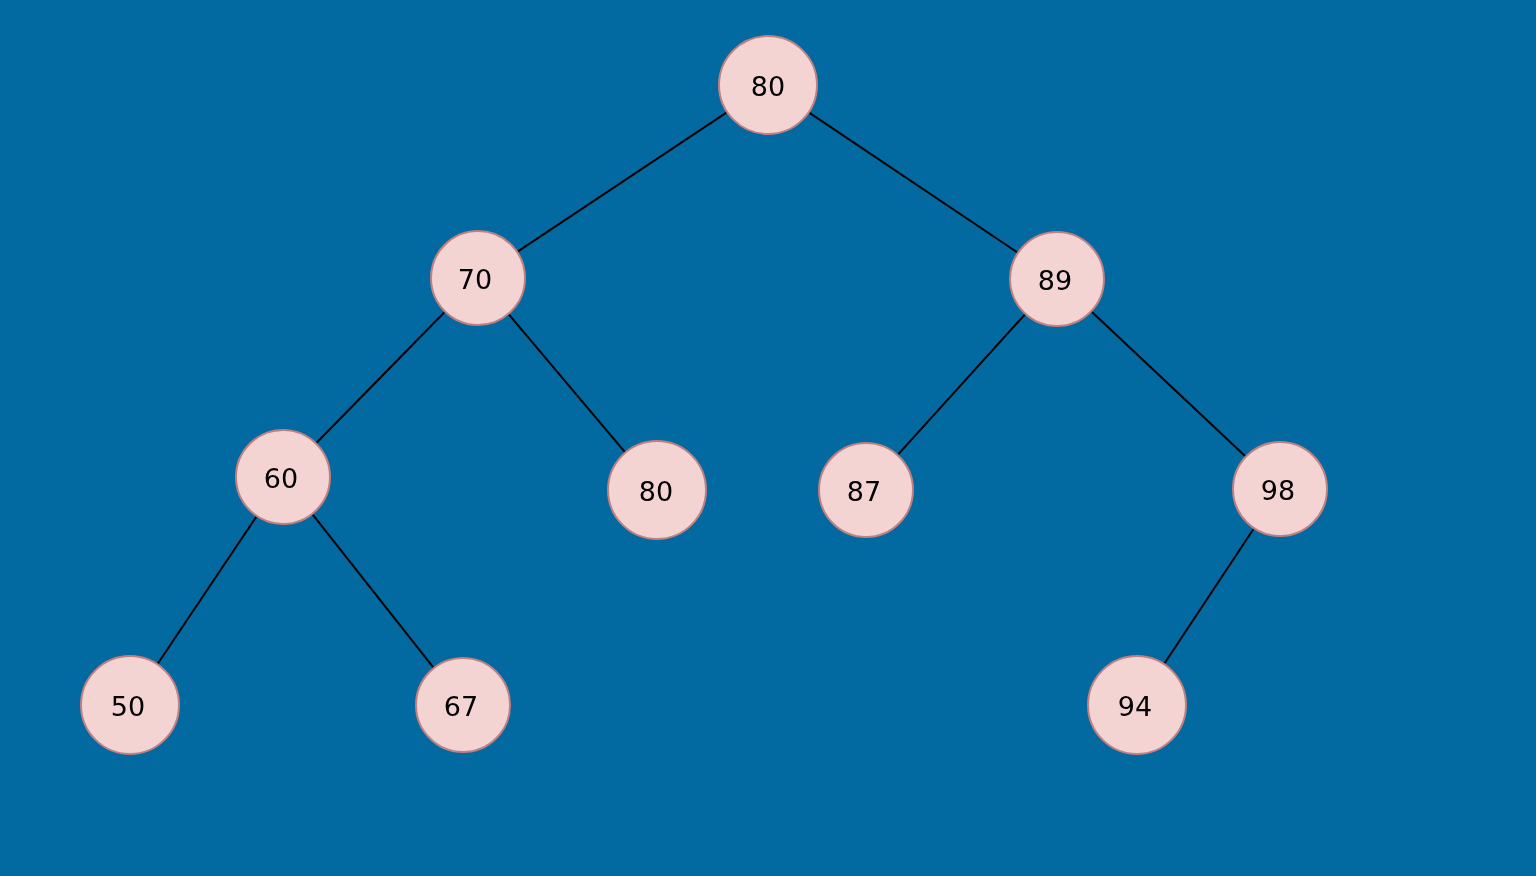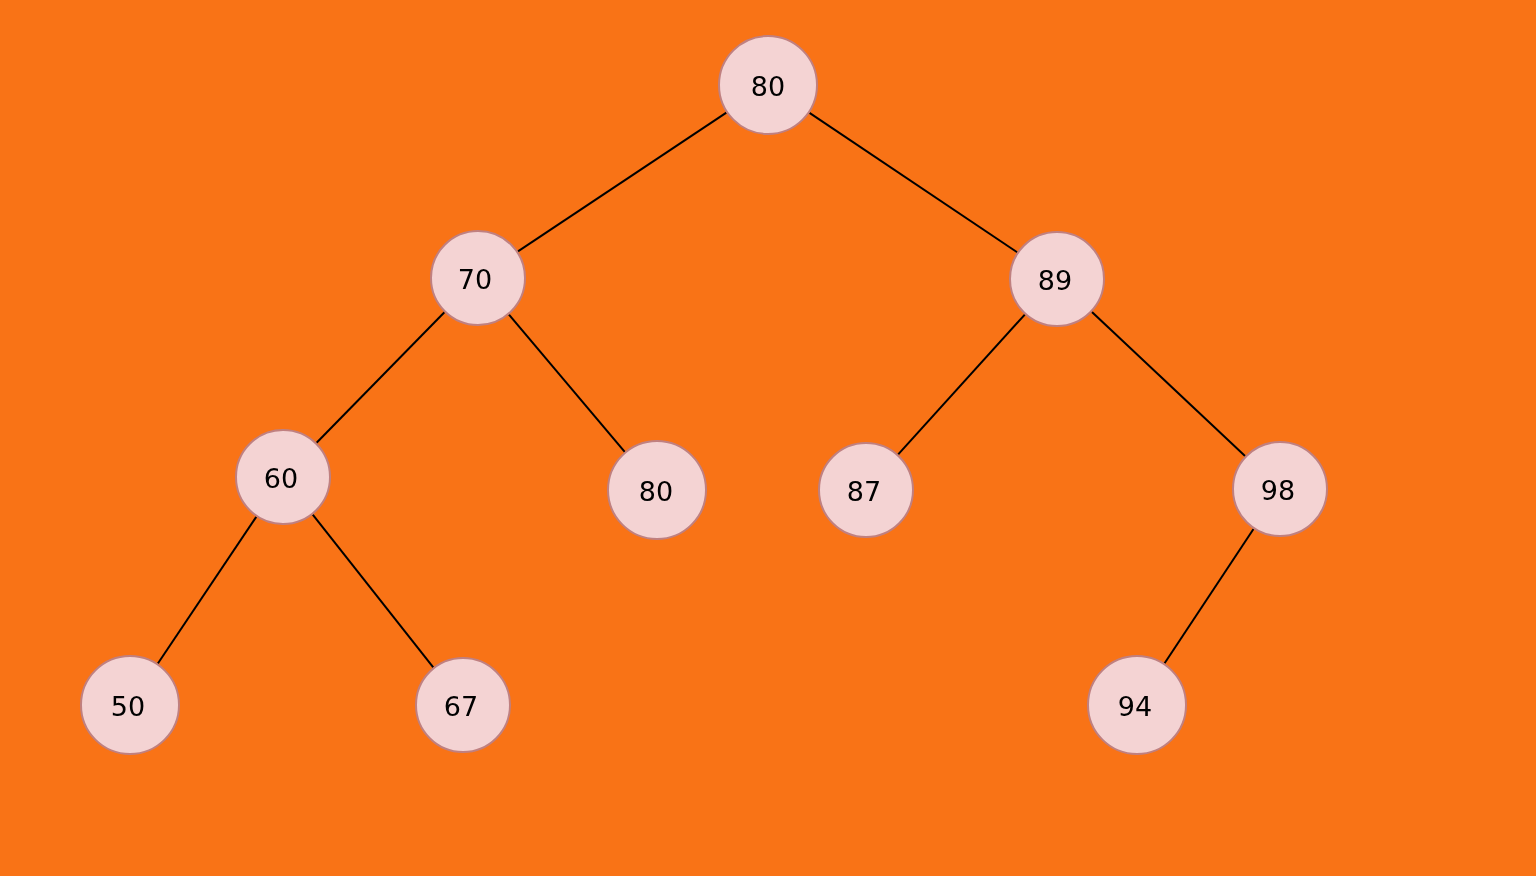--- a/index.html
+++ b/index.html
@@ -11,21 +11,21 @@
   body {
     width: 1536px;
     height: 876px;
     overflow: hidden;
     font-family: "DejaVu Sans", "Liberation Sans", sans-serif;
   }
   #tree-canvas {
     position: relative;
     width: 1536px;
     height: 876px;
-    background: #f97316;
+    background: #0369a1;
   }
   #tree-svg {
     position: absolute;
     top: 0;
     left: 0;
     width: 1536px;
     height: 876px;
     display: block;
   }
   .tree-edge {

